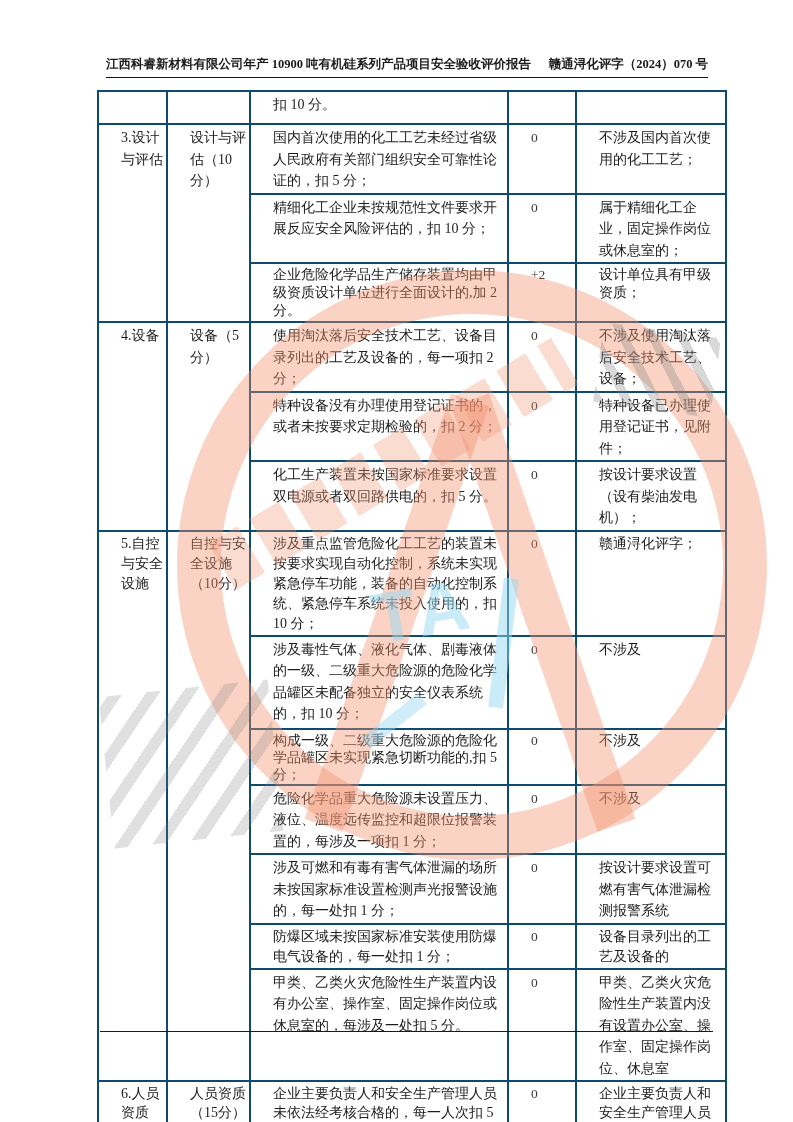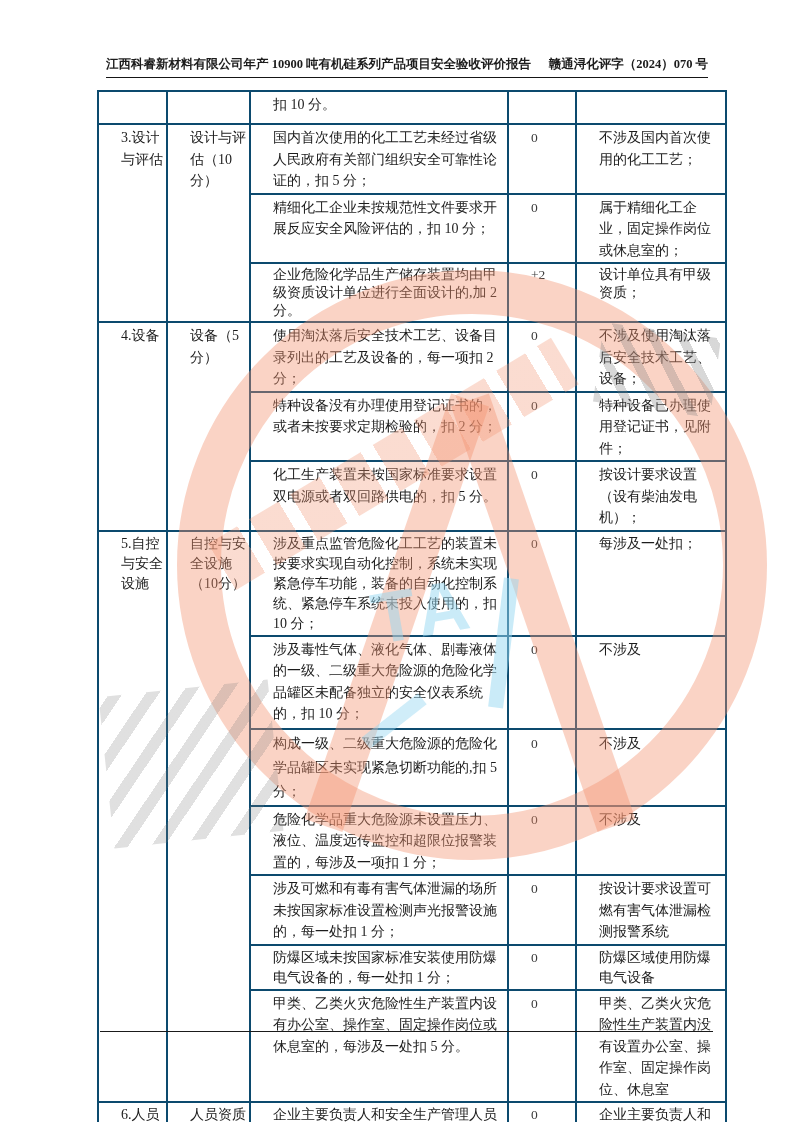--- a/index.html
+++ b/index.html
@@ -13,21 +13,21 @@
   table.eval{position:absolute;left:97px;top:90px;width:628px;border-collapse:collapse;
        table-layout:fixed;font-size:14px;line-height:21.5px;}
   table.eval{border:2px solid #151515;}
   table.eval td{border:2px solid #0c4a6e;vertical-align:top;padding:2px 3px 1px 22px;overflow:hidden;}
   td.c1,td.c2{vertical-align:middle;padding:2px 1px 2px 3px;margin-top:20px;}
   td.c4{vertical-align:middle;padding:1px 2px 1px 8px;font-size:13.5px;color:#3a3a3a;}
   td.vmid{vertical-align:middle;}
   tr.lh20 td{line-height:20px;}
   tr.lh19 td{line-height:19px;}
   tr.lh18 td{line-height:18px;}
-  tr.lh17 td{line-height:24px;}
+  tr.lh17 td{line-height:17px;}
   
   .footline{position:absolute;left:100px;top:1031px;width:613px;border-top:1.5px solid #1a1a1a;}
   .pagenum{position:absolute;left:0;top:1040px;width:793px;text-align:center;font-size:12px;color:#2b2b2b;}
   
   .wm{position:absolute;left:0;top:0;width:793px;height:1122px;pointer-events:none;}
   .wm-ring{position:absolute;left:177px;top:270px;width:590px;height:590px;border-radius:50%;
        border:44px solid rgba(242,146,111,0.40);box-sizing:border-box;}
   .wm-leg{position:absolute;left:450px;top:400px;width:40px;height:450px;
        background:rgba(242,146,111,0.40);transform-origin:top center;}
   .wm-leg.left{transform:rotate(19deg);}
@@ -107,21 +107,21 @@
         <td class="c3">化工生产装置未按国家标准要求设置双电源或者双回路供电的，扣 5 分。</td>
         <td class="c4">0</td>
         <td class="c5">按设计要求设置（设有柴油发电机）；</td>
       </tr>
 
       <tr class="lh20" style="height:83px">
         <td class="c1" rowspan="7">5.自控与安全设施</td>
         <td class="c2" rowspan="7">自控与安全设施（10分）</td>
         <td class="c3">涉及重点监管危险化工工艺的装置未按要求实现自动化控制，系统未实现紧急停车功能，装备的自动化控制系统、紧急停车系统未投入使用的，扣 10 分；</td>
         <td class="c4">0</td>
-        <td class="c5">每涉及一处扣；</td>
+        <td class="c5">赣通浔化评字；</td>
       </tr>
       <tr style="height:93px">
         <td class="c3">涉及毒性气体、液化气体、剧毒液体的一级、二级重大危险源的危险化学品罐区未配备独立的安全仪表系统的，扣 10 分；</td>
         <td class="c4">0</td>
         <td class="c5">不涉及</td>
       </tr>
       <tr class="lh17" style="height:35px">
         <td class="c3">构成一级、二级重大危险源的危险化学品罐区未实现紧急切断功能的,扣 5 分；</td>
         <td class="c4">0</td>
         <td class="c5">不涉及</td>
@@ -132,21 +132,21 @@
         <td class="c5">不涉及</td>
       </tr>
       <tr style="height:65px">
         <td class="c3">涉及可燃和有毒有害气体泄漏的场所未按国家标准设置检测声光报警设施的，每一处扣 1 分；</td>
         <td class="c4">0</td>
         <td class="c5">按设计要求设置可燃有害气体泄漏检测报警系统</td>
       </tr>
       <tr class="lh20" style="height:42px">
         <td class="c3">防爆区域未按国家标准安装使用防爆电气设备的，每一处扣 1 分；</td>
         <td class="c4">0</td>
-        <td class="c5">防爆区域使用防爆电气设备</td>
+        <td class="c5">设备目录列出的工艺及设备的</td>
       </tr>
       <tr style="height:107px">
         <td class="c3 vmid">甲类、乙类火灾危险性生产装置内设有办公室、操作室、固定操作岗位或休息室的，每涉及一处扣 5 分。</td>
         <td class="c4">0</td>
         <td class="c5">甲类、乙类火灾危险性生产装置内没有设置办公室、操作室、固定操作岗位、休息室</td>
       </tr>
 
       <tr class="lh19" style="height:57px">
         <td class="c1">6.人员资质</td>
         <td class="c2">人员资质（15分）</td>

